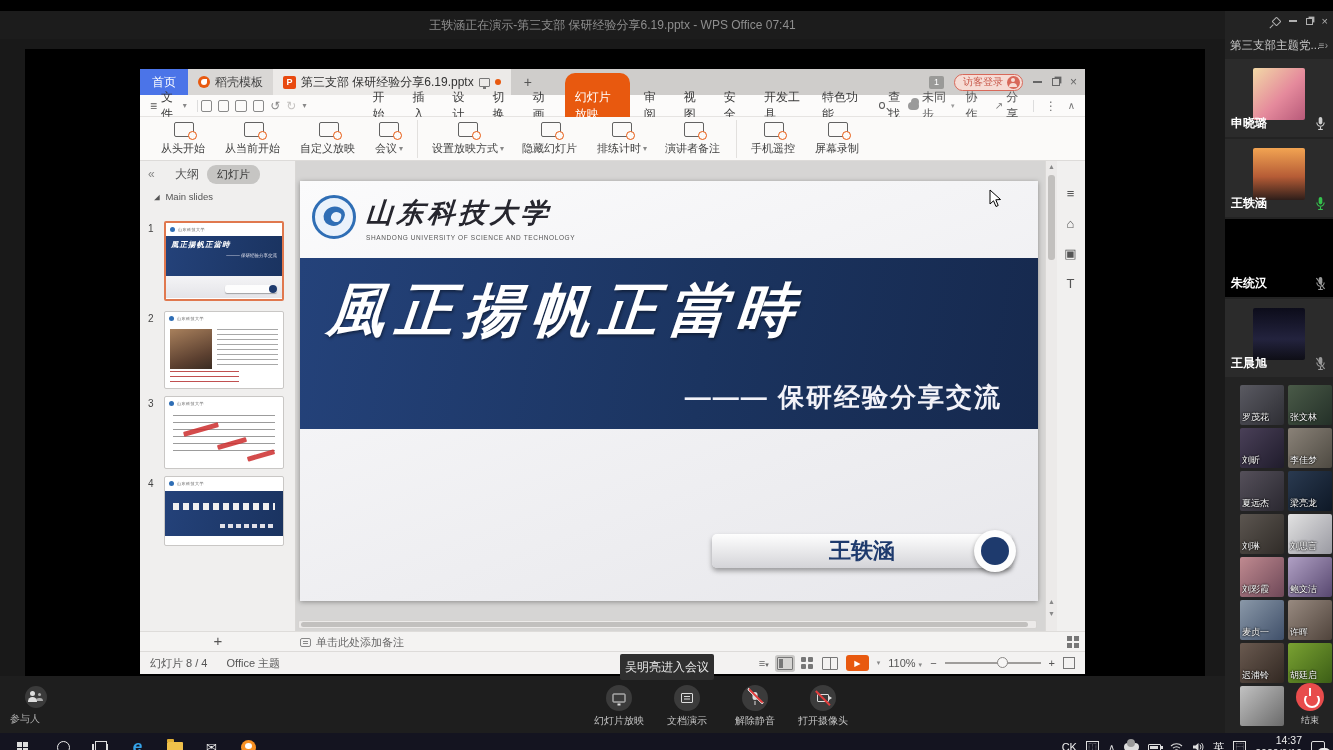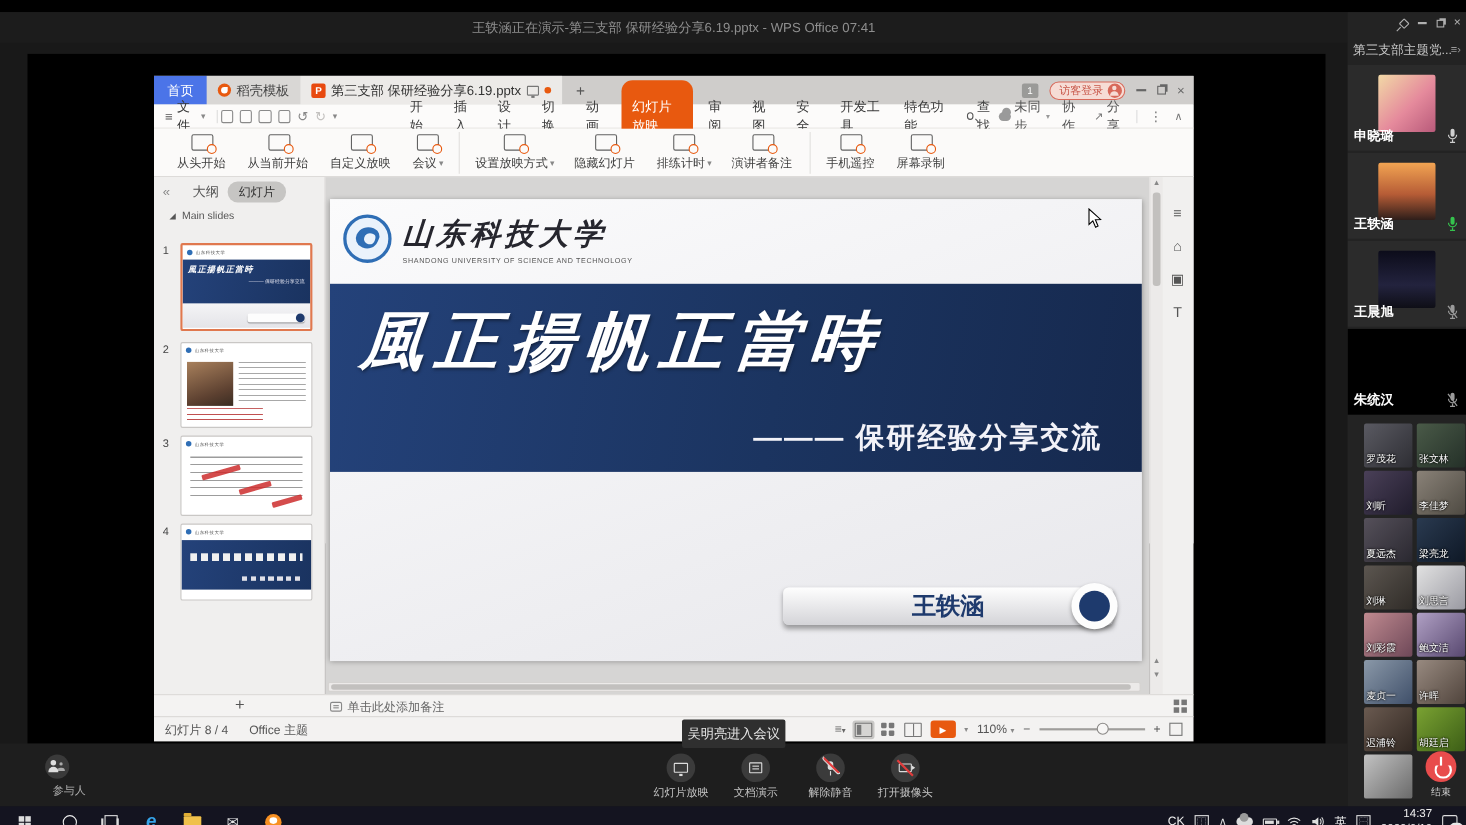--- a/index.html
+++ b/index.html
@@ -163,21 +163,21 @@
   .zslider .knob{position:absolute;left:52px;top:0;width:11px;height:11px;border-radius:50%;background:#f7f6f5;border:1px solid #8a8886;}
   .fit-ic{width:12px;height:12px;border:1.2px solid #777;position:relative;}
   .fit-ic::after{content:'';position:absolute;left:2px;top:2px;right:2px;bottom:2px;background:#f3f2f1;}
 
   
   .toast{position:absolute;left:620px;top:643px;width:94px;height:26px;background:#2f2f2f;color:#e9e9e9;
     font-size:12px;display:flex;align-items:center;justify-content:center;border-radius:2px;z-index:40;}
 
   
   .meetbar{position:absolute;left:0;top:665px;width:1225px;height:57px;background:#1e1e1e;}
-  .partbtn{position:absolute;left:26px;top:10px;width:52px;text-align:right;}
+  .partbtn{position:absolute;left:10px;top:10px;width:52px;text-align:left;}
   .partcirc{width:22px;height:22px;border-radius:50%;background:#3a3a3a;margin:0 auto;position:relative;}
   .partcirc::before{content:'';position:absolute;left:5px;top:5px;width:5px;height:5px;border-radius:50%;background:#ddd;box-shadow:7px 1px 0 -1px #aaa;}
   .partcirc::after{content:'';position:absolute;left:3px;top:11px;width:9px;height:5px;border-radius:5px 5px 0 0;background:#ddd;box-shadow:7px 0 0 -1px #aaa;}
   .partlbl{font-size:10px;color:#b0b0b0;margin-top:4px;}
   .mcontrols{position:absolute;left:592px;top:9px;display:flex;gap:14px;}
   .mc{width:54px;text-align:center;}
   .mcirc{width:26px;height:26px;border-radius:50%;background:#3b3b3b;margin:0 auto;position:relative;}
   .mclbl{font-size:10px;color:#c4c4c4;margin-top:3px;white-space:nowrap;}
   .cic{position:absolute;left:50%;top:50%;transform:translate(-50%,-50%);}
   .ic-screen{width:13px;height:9px;border:1.4px solid #ddd;border-radius:1px;}
@@ -659,35 +659,35 @@
           <div class="pname">王轶涵</div>
           <svg class="mic mic-speaking" viewBox="0 0 12 16">
             <rect x="4" y="1" width="4" height="8" rx="2"></rect>
             <path d="M2 7a4 4 0 0 0 8 0"></path>
             <line x1="6" y1="11.5" x2="6" y2="14"></line>
             <line x1="3.5" y1="14.5" x2="8.5" y2="14.5"></line>
             <line class="sl" x1="1.5" y1="2" x2="10.5" y2="14"></line>
           </svg>
         </div>
 
-        <div class="ptile">
-          <div class="pavatar" style="background: linear-gradient(rgb(12, 12, 26), rgb(35, 35, 62) 60%, rgb(14, 14, 22));"></div>
-          <div class="pname">王晨旭</div>
+        <div class="ptile black">
+          <div class="pavatar"></div>
+          <div class="pname">朱统汉</div>
           <svg class="mic mic-muted" viewBox="0 0 12 16">
             <rect x="4" y="1" width="4" height="8" rx="2"></rect>
             <path d="M2 7a4 4 0 0 0 8 0"></path>
             <line x1="6" y1="11.5" x2="6" y2="14"></line>
             <line x1="3.5" y1="14.5" x2="8.5" y2="14.5"></line>
             <line class="sl" x1="1.5" y1="2" x2="10.5" y2="14"></line>
           </svg>
         </div>
 
-        <div class="ptile black">
-          <div class="pavatar"></div>
-          <div class="pname">朱统汉</div>
+        <div class="ptile">
+          <div class="pavatar" style="background: linear-gradient(rgb(12, 12, 26), rgb(35, 35, 62) 60%, rgb(14, 14, 22));"></div>
+          <div class="pname">王晨旭</div>
           <svg class="mic mic-muted" viewBox="0 0 12 16">
             <rect x="4" y="1" width="4" height="8" rx="2"></rect>
             <path d="M2 7a4 4 0 0 0 8 0"></path>
             <line x1="6" y1="11.5" x2="6" y2="14"></line>
             <line x1="3.5" y1="14.5" x2="8.5" y2="14.5"></line>
             <line class="sl" x1="1.5" y1="2" x2="10.5" y2="14"></line>
           </svg>
         </div>
       </div>
     <div class="pgrid">

